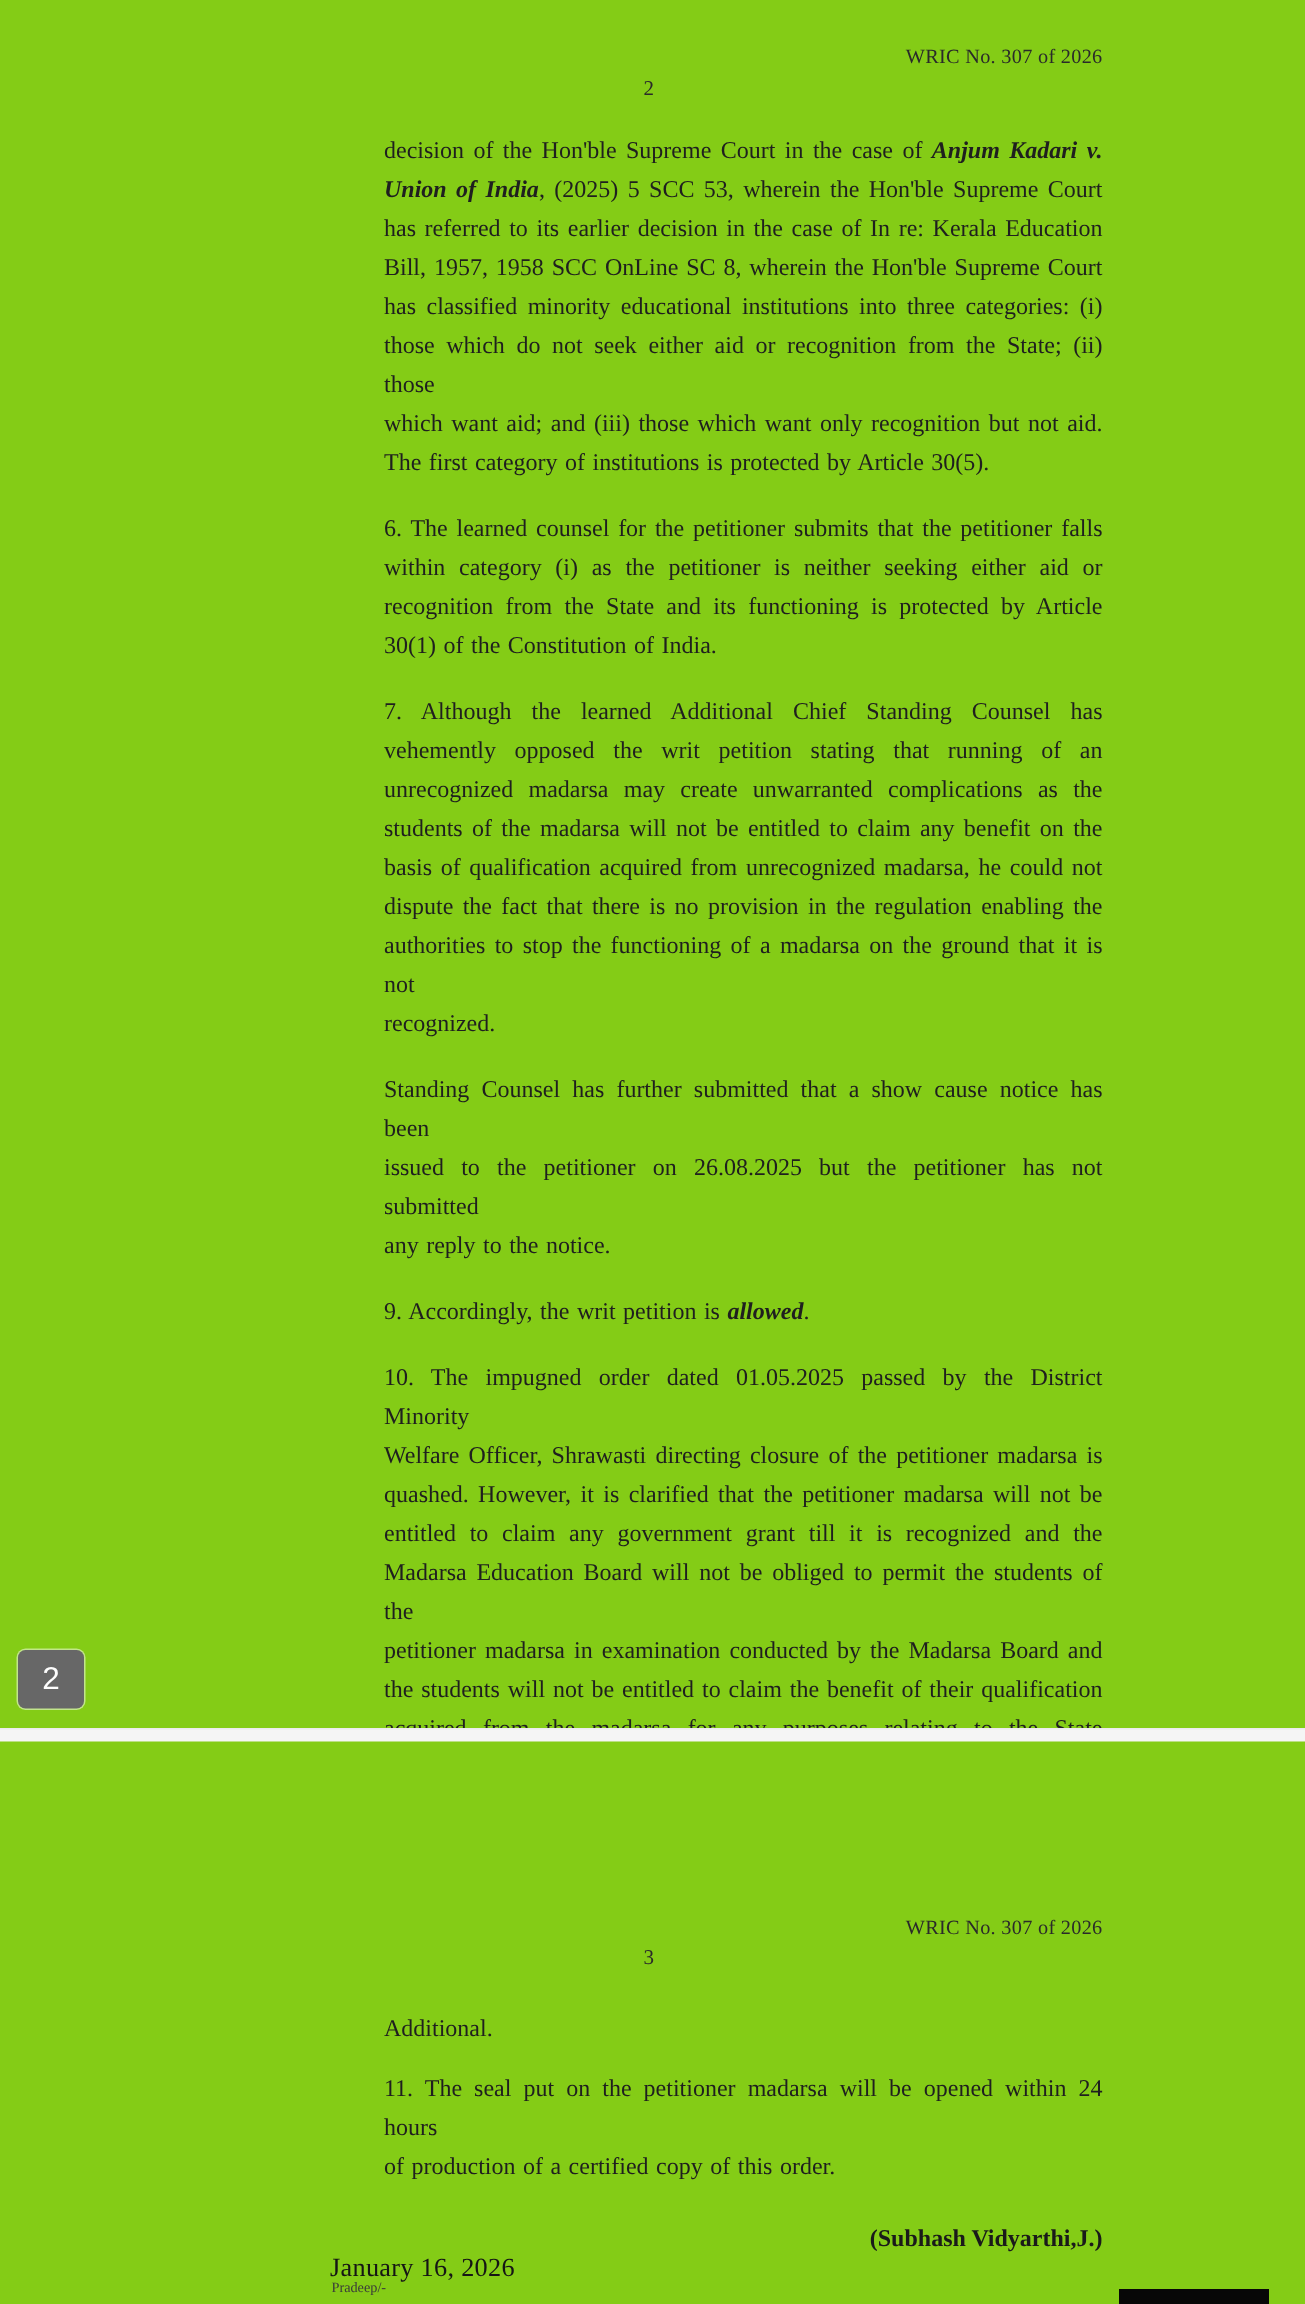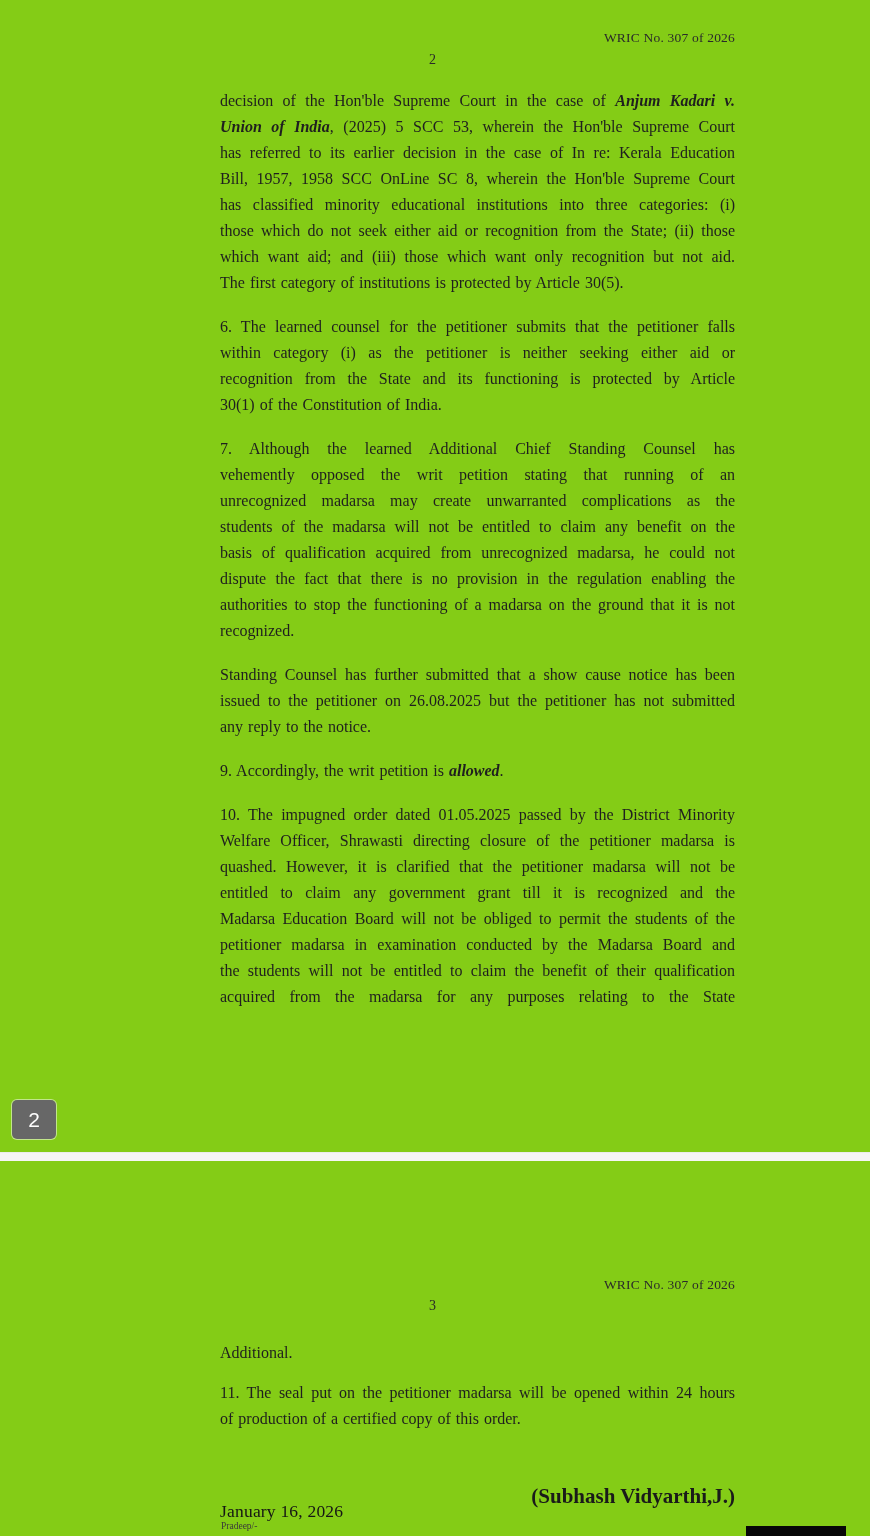--- a/index.html
+++ b/index.html
@@ -14,21 +14,21 @@
     font-size:13.5px;color:#2a2a2a;letter-spacing:.2px;
   }
   .pg-num{
     position:absolute;left:175px;width:515px;text-align:center;
     font-size:14px;color:#2a2a2a;
   }
   .body-text{position:absolute;left:220px;width:515px;}
   .para{margin:0 0 18px 0;}
   .ln{
     font-size:16px;line-height:26px;text-align:justify;text-align-last:justify;
-    color:#1f1f1f;word-spacing:1px;
+    color:#1f1f1f;word-spacing:1px;margin-left:36px;
   }
   .ln.last{text-align-last:left;}
   .bi{font-weight:bold;font-style:italic;}
   .page-badge{
     position:absolute;left:12px;top:1100px;width:44px;height:39px;
     background:#676767;border-radius:5px;color:#fdfdfd;
     font-family:"Liberation Sans","DejaVu Sans",sans-serif;font-size:21px;
     display:flex;align-items:center;justify-content:center;
     box-shadow:0 0 0 1px rgba(255,255,255,.5);
   }
@@ -36,21 +36,21 @@
     position:absolute;left:0;top:1152px;width:870px;height:9px;
     background:#f5f5f5;border-top:1px solid #ececec;border-bottom:1px solid #ececec;
   }
   .gov-line{
     position:absolute;left:220px;top:1340px;width:515px;
     font-size:16px;line-height:26px;color:#1f1f1f;
   }
   .p11{position:absolute;left:220px;top:1380px;width:515px;}
   .judge-sig{
     position:absolute;left:220px;top:1484px;width:515px;text-align:right;
-    font-size:21px;font-weight:bold;color:#1a1a1a;
+    font-size:16px;font-weight:bold;color:#1a1a1a;
   }
   .order-date{
     position:absolute;left:220px;top:1501px;
     font-size:17.5px;font-weight:normal;color:#151515;letter-spacing:.2px;
   }
   .steno{
     position:absolute;left:221px;top:1521px;
     font-size:9.5px;color:#3a3a3a;
   }
   .redaction{

